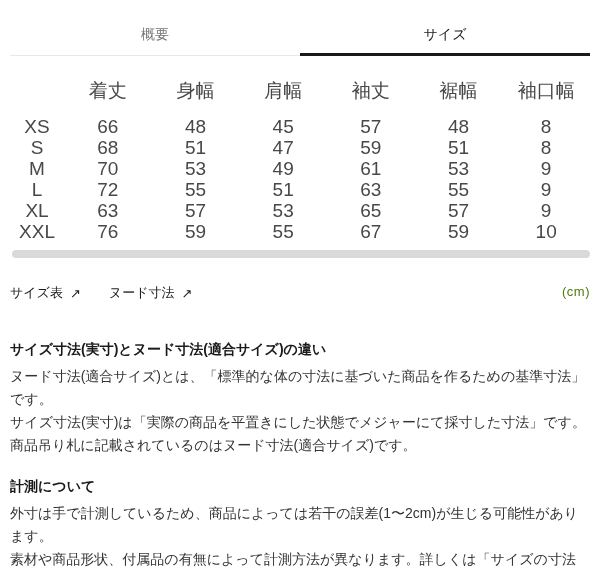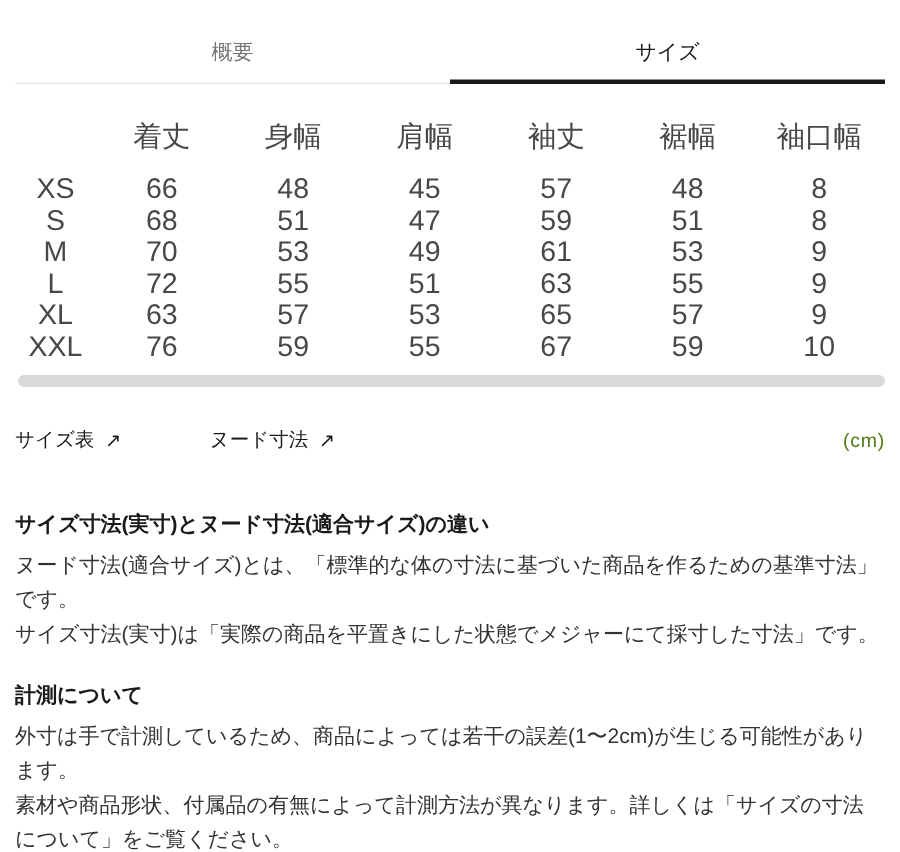--- a/index.html
+++ b/index.html
@@ -35,22 +35,22 @@
   .size-table tbody th,.size-table tbody td{padding:4px 0;line-height:13px;margin-top:33px;}
 
   
   .hscrollbar{
     height:8px;border-radius:4px;background:#d9d9d9;
     margin:8px 10px 0 12px;cursor:pointer;
   }
 
   
   .links-row{
-    display:flex;align-items:center;
-    margin:26px 10px 0 10px;font-size:13px;color:#1a1a1a;gap:31px;
+    display:flex;align-items:flex-start;
+    margin:26px 10px 0 10px;font-size:13px;color:#1a1a1a;
   }
   .link{display:inline-flex;align-items:center;gap:7px;margin-right:28px;cursor:pointer;text-decoration:none;color:#1a1a1a;}
   .link .arrow{font-size:13px;line-height:13px;}
   .unit{margin-left:auto;color:#4d7c0f;letter-spacing:0.5px;}
 
   
   .sections{margin:0 10px;}
   .section{margin-top:36px;}
   .section.tight{margin-top:18px;}
   .section h3{
@@ -160,20 +160,21 @@
       <span class="arrow">↗</span>
     </a>
     <span class="unit">(cm)</span>
   </div>
 
   <div class="sections" id="sections">
       <section class="section">
         <h3>サイズ寸法(実寸)とヌード寸法(適合サイズ)の違い</h3>
         <p>ヌード寸法(適合サイズ)とは、「標準的な体の寸法に基づいた商品を作るための基準寸法」です。</p>
         <p>サイズ寸法(実寸)は「実際の商品を平置きにした状態でメジャーにて採寸した寸法」です。</p>
+        <p>商品吊り札に記載されているのはヌード寸法(適合サイズ)です。</p>
       </section>
       <section class="section tight">
         <h3>計測について</h3>
         <p>外寸は手で計測しているため、商品によっては若干の誤差(1〜2cm)が生じる可能性があります。</p>
         <p>素材や商品形状、付属品の有無によって計測方法が異なります。詳しくは「サイズの寸法について」をご覧ください。</p>
       </section>
     </div>
 
 </div>
 

